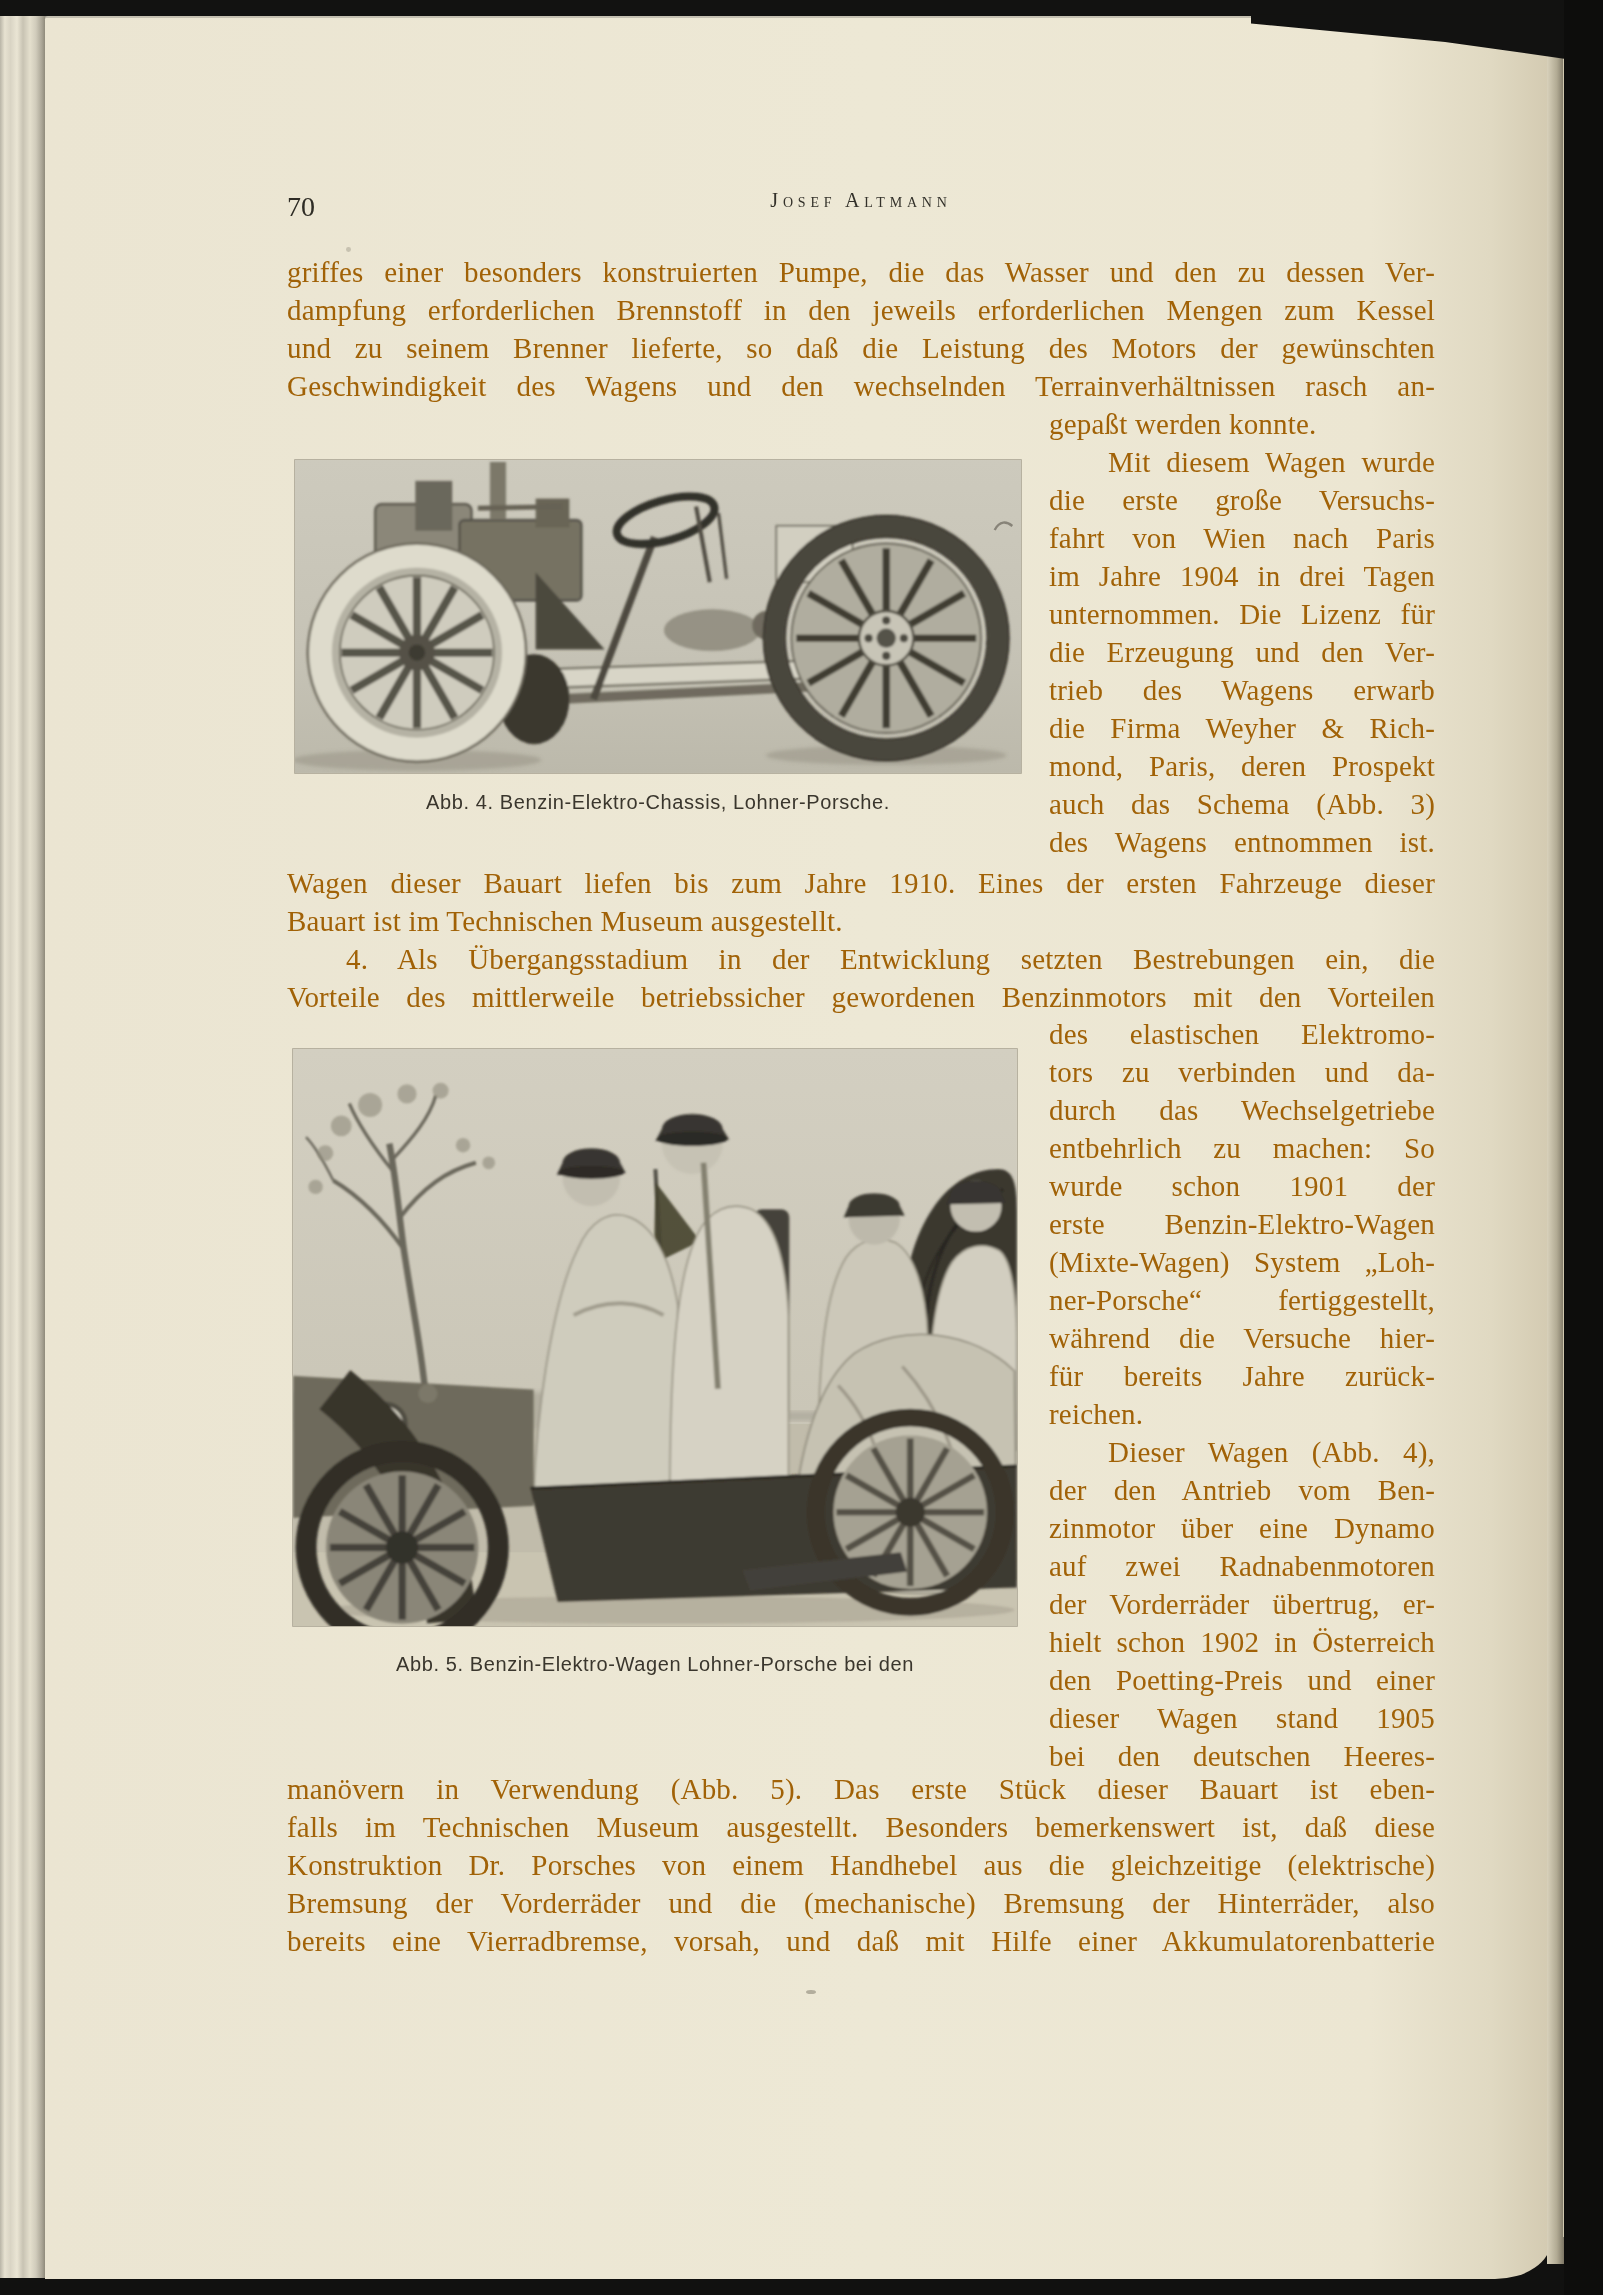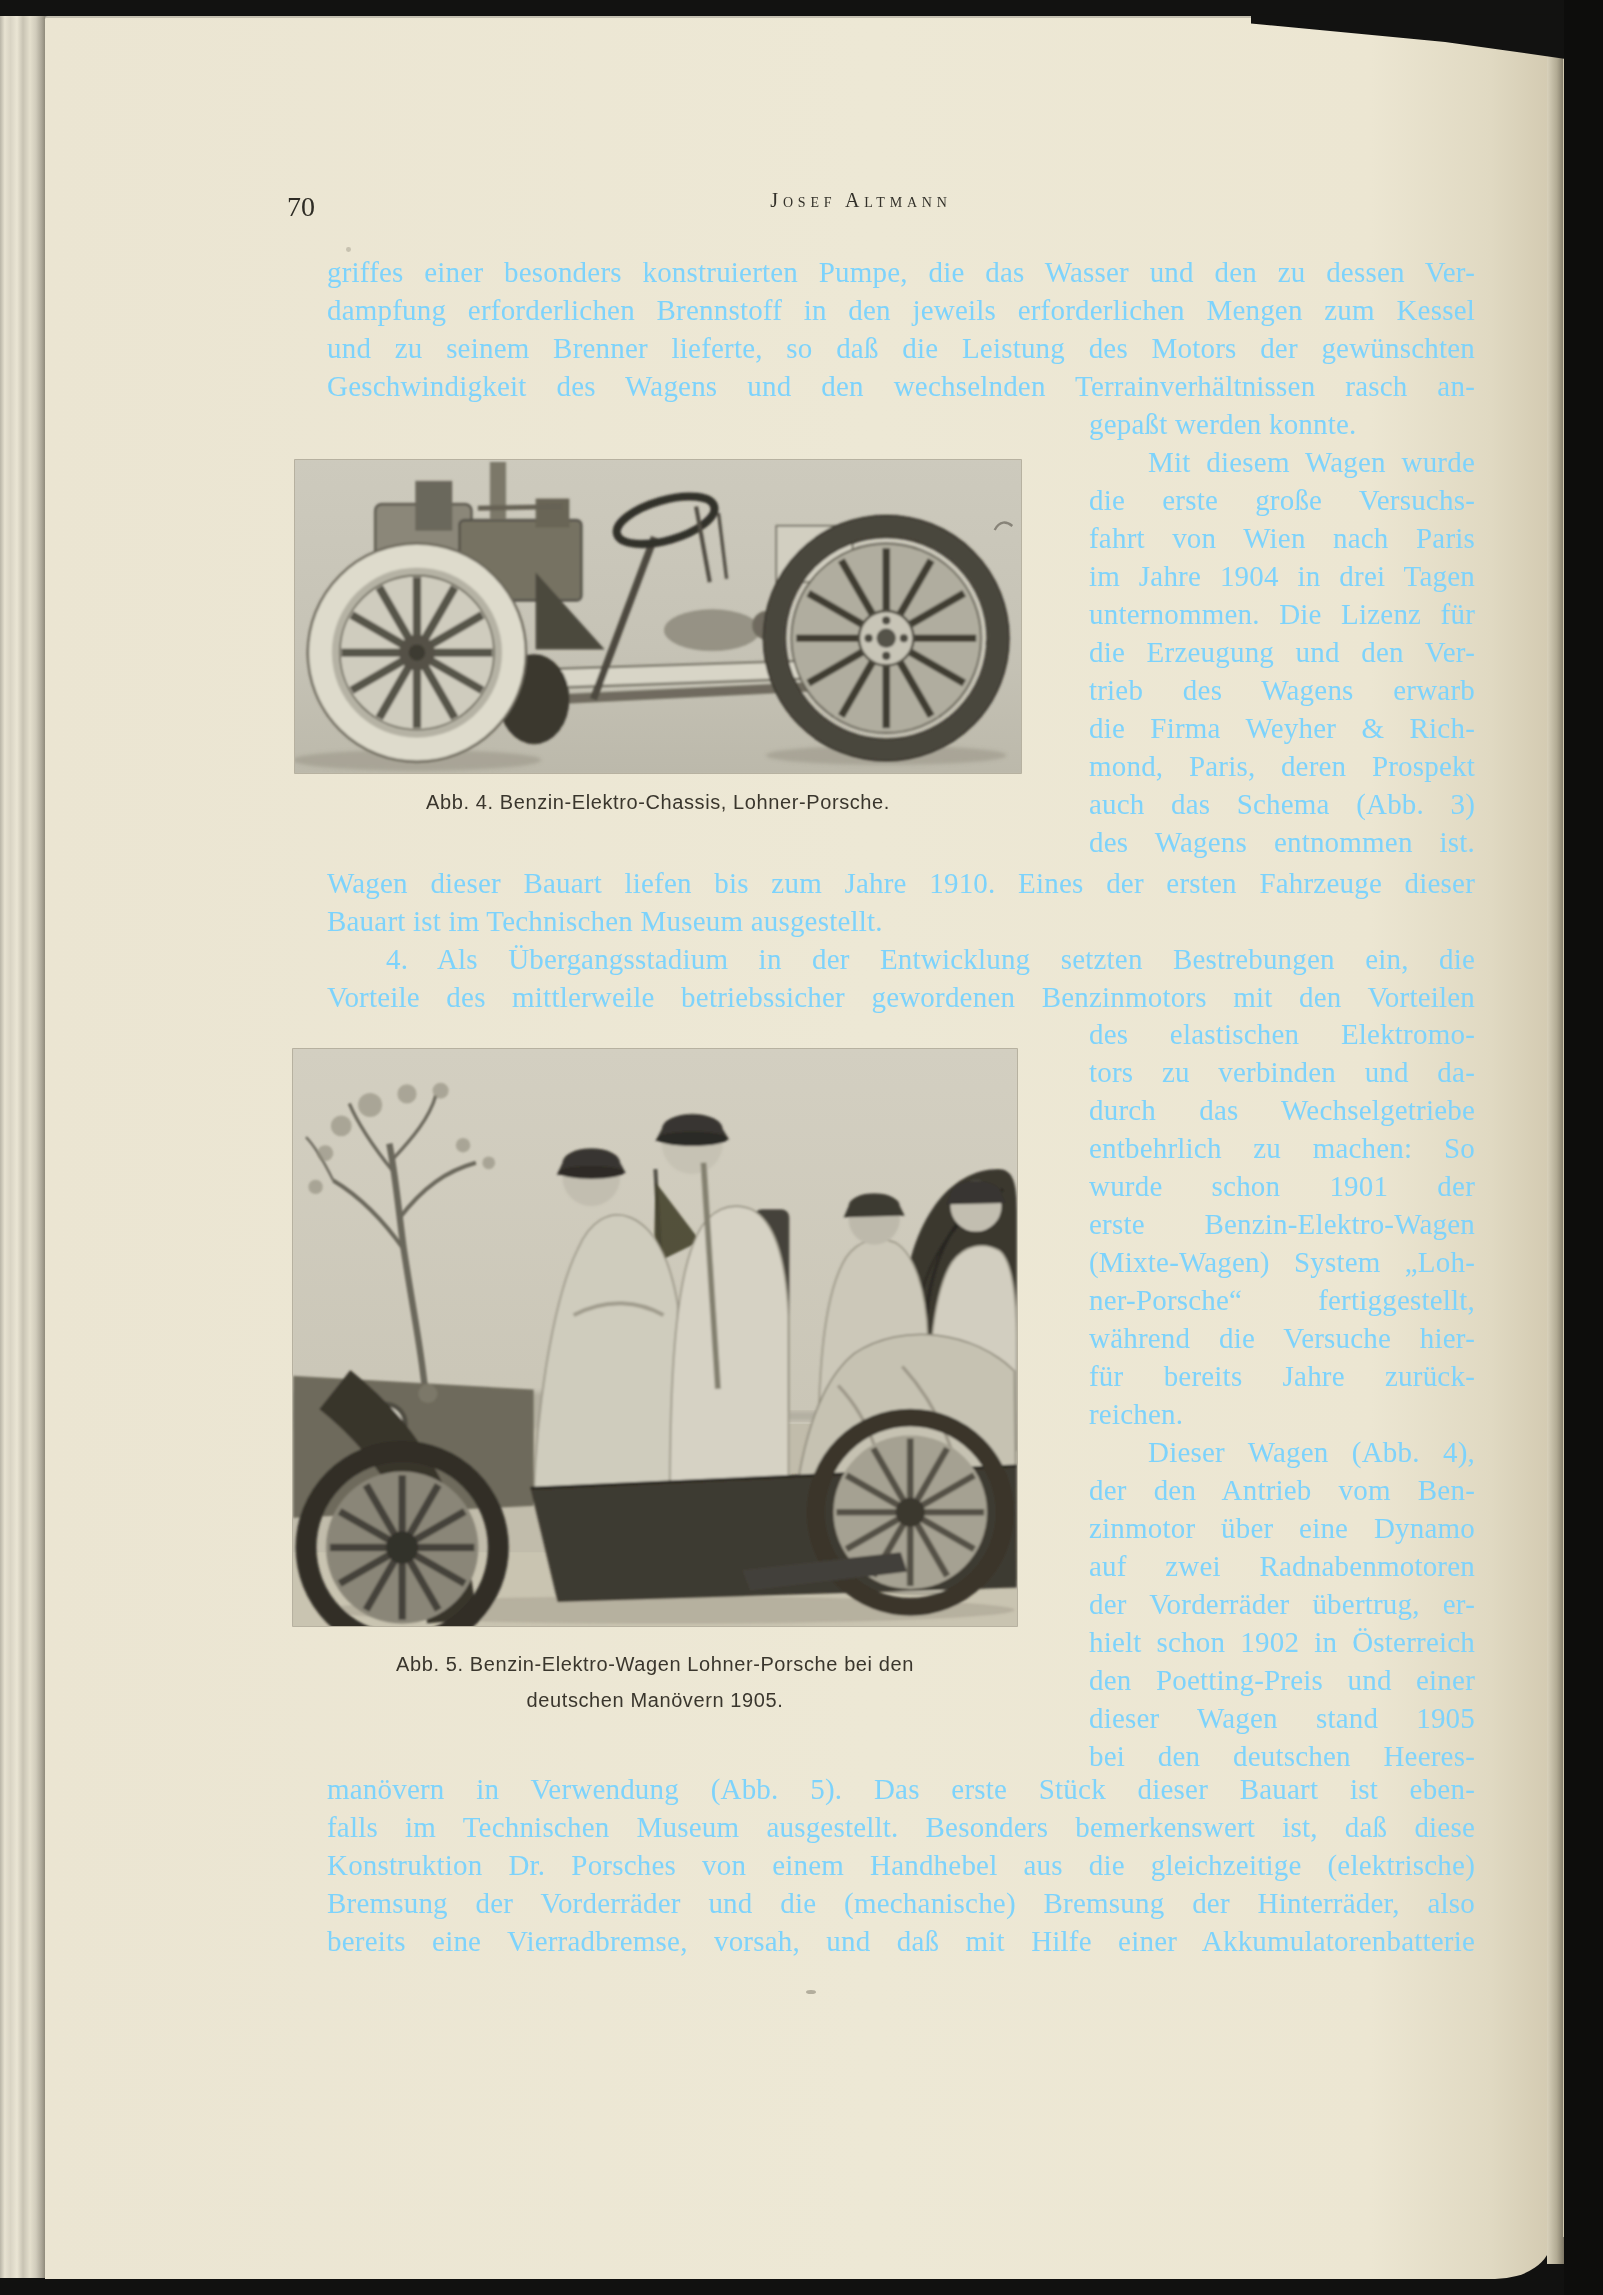--- a/index.html
+++ b/index.html
@@ -15,21 +15,21 @@
   .gutter { position:absolute; left:1547px; top:19px; width:17.6px; height:2245px;
     background:linear-gradient(to right,#d8d1bb 0,#b1aa93 55%,#756e5e 100%); }
   .page2 { position:absolute; left:1563px; top:24px; width:40px; height:2213px;
     background:linear-gradient(to right,#cfc7ae 0,#efe8d4 40%,#f1ead7 100%); }
   .bar-top { position:absolute; left:0; top:0; width:1604px; height:16px; background:#121211; }
   .bar-top-wedge { position:absolute; left:1251px; top:14.4px; width:353px; height:50px; background:#121211;
     clip-path:polygon(0 0,100% 0,100% 100%,55% 55%,0 18%); }
   .edge-light { position:absolute; left:45px; top:14.4px; width:1506px; height:4px; background:#b9b5a8; opacity:.8; }
 
   
-  .textblock { position:absolute; color:#7dd3fc; font-size:29px; line-height:38px; letter-spacing:0.2px;margin-left:40px; }
+  .textblock { position:absolute; color:#a16207; font-size:29px; line-height:38px; letter-spacing:0.2px; }
   .textblock .ln { text-align:justify; text-align-last:justify; }
   .textblock .nj { text-align-last:left; }
   .textblock .ind { text-indent:59px; }
   .textblock .off1 { padding-left:762px; box-sizing:border-box; }
   .col { width:386px; }
   #col2 { line-height:38px; }
   .pagenum { position:absolute; left:287px; top:191px; font-size:28px; color:#2e2c25; }
   .runhead { position:absolute; left:287px; top:189px; width:1148px; text-align:center;
     font-variant:small-caps; letter-spacing:4.8px; font-size:20px; color:#33312a; }
   .caption { position:absolute; font-family:"Liberation Sans","DejaVu Sans",sans-serif;
@@ -305,21 +305,20 @@
               <line y1="-14" y2="-92" transform="rotate(300)"></line>
               <line y1="-14" y2="-92" transform="rotate(330)"></line>
           </g>
           <circle r="18" fill="#3b382f"></circle>
         </g>
         <path d="M560,650 L758,628 L766,652 L570,676 Z" fill="#43403a"></path>
       </g>
     </svg>
   </div>
   <div class="caption" style="left:293px;top:1653px;width:724px;">Abb. 5. Benzin-Elektro-Wagen Lohner-Porsche bei den</div>
-  <div class="caption" style="left:293px;top:1689px;width:724px;">deutschen Manövern 1905.</div>
 
   <div class="textblock col" id="col2" style="left:1049px;top:1015px;">
       <div class="ln">des elastischen Elektromo-</div>
       <div class="ln">tors zu verbinden und da-</div>
       <div class="ln">durch das Wechselgetriebe</div>
       <div class="ln">entbehrlich zu machen: So</div>
       <div class="ln">wurde schon 1901 der</div>
       <div class="ln">erste Benzin-Elektro-Wagen</div>
       <div class="ln">(Mixte-Wagen) System „Loh-</div>
       <div class="ln">ner-Porsche“ fertiggestellt,</div>

